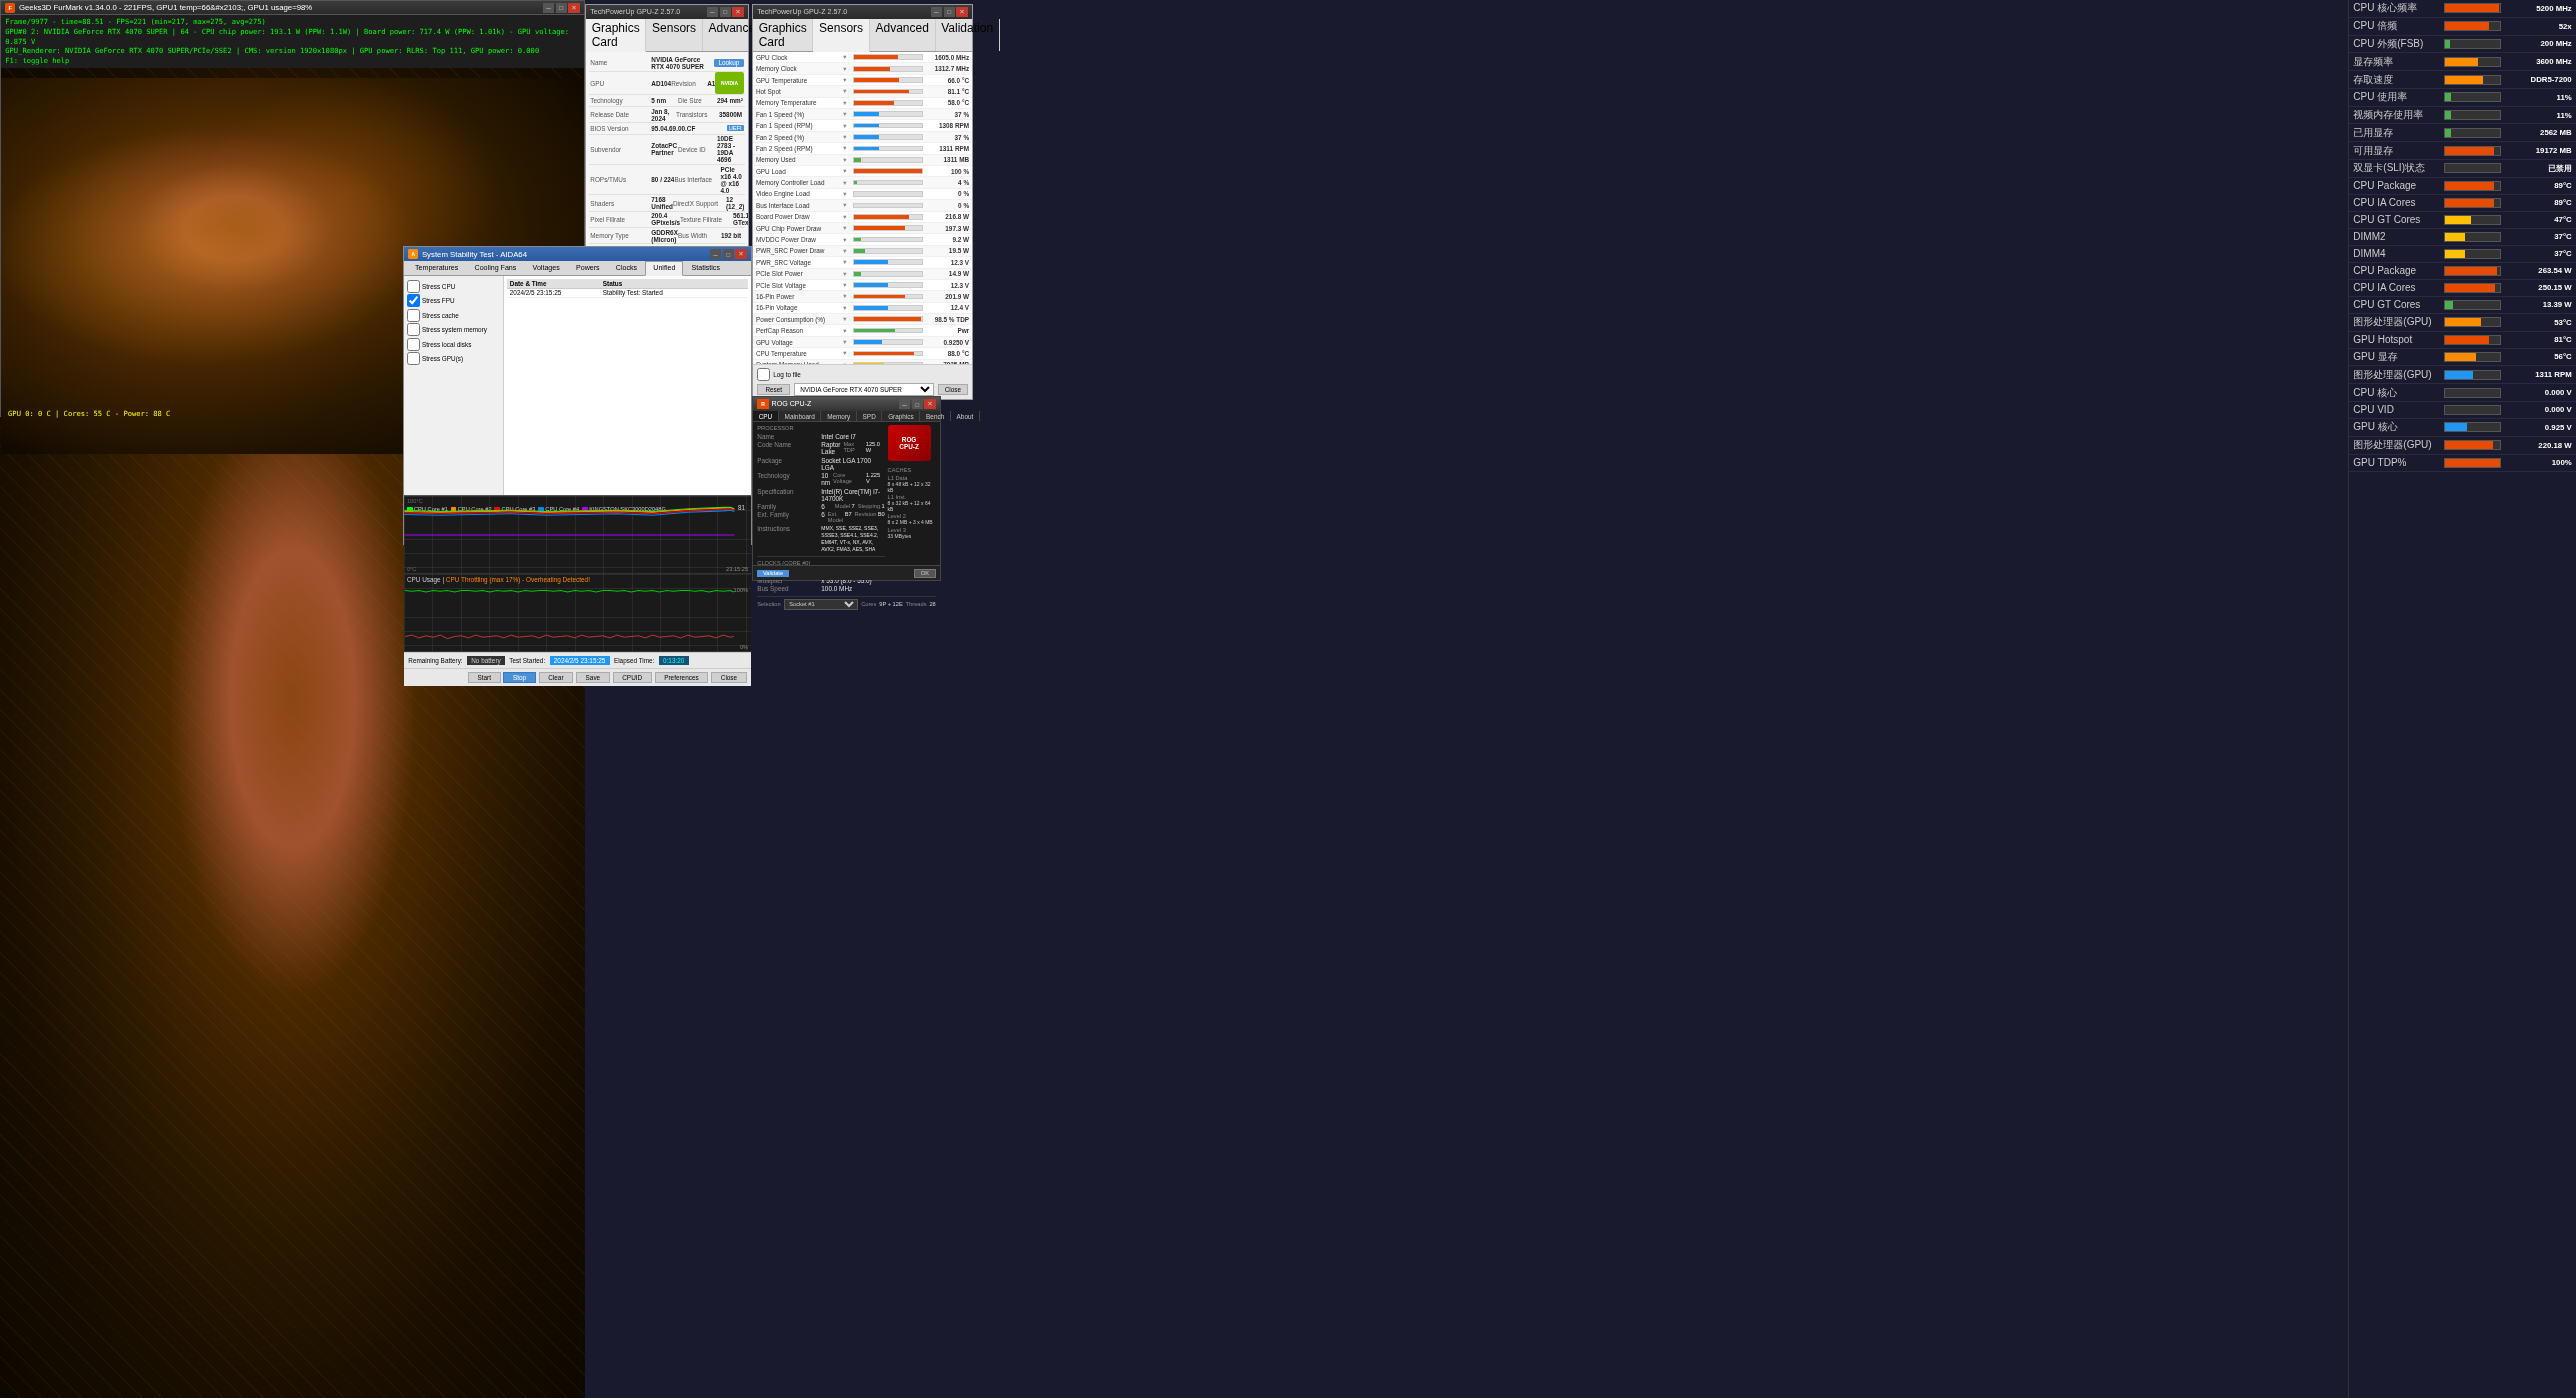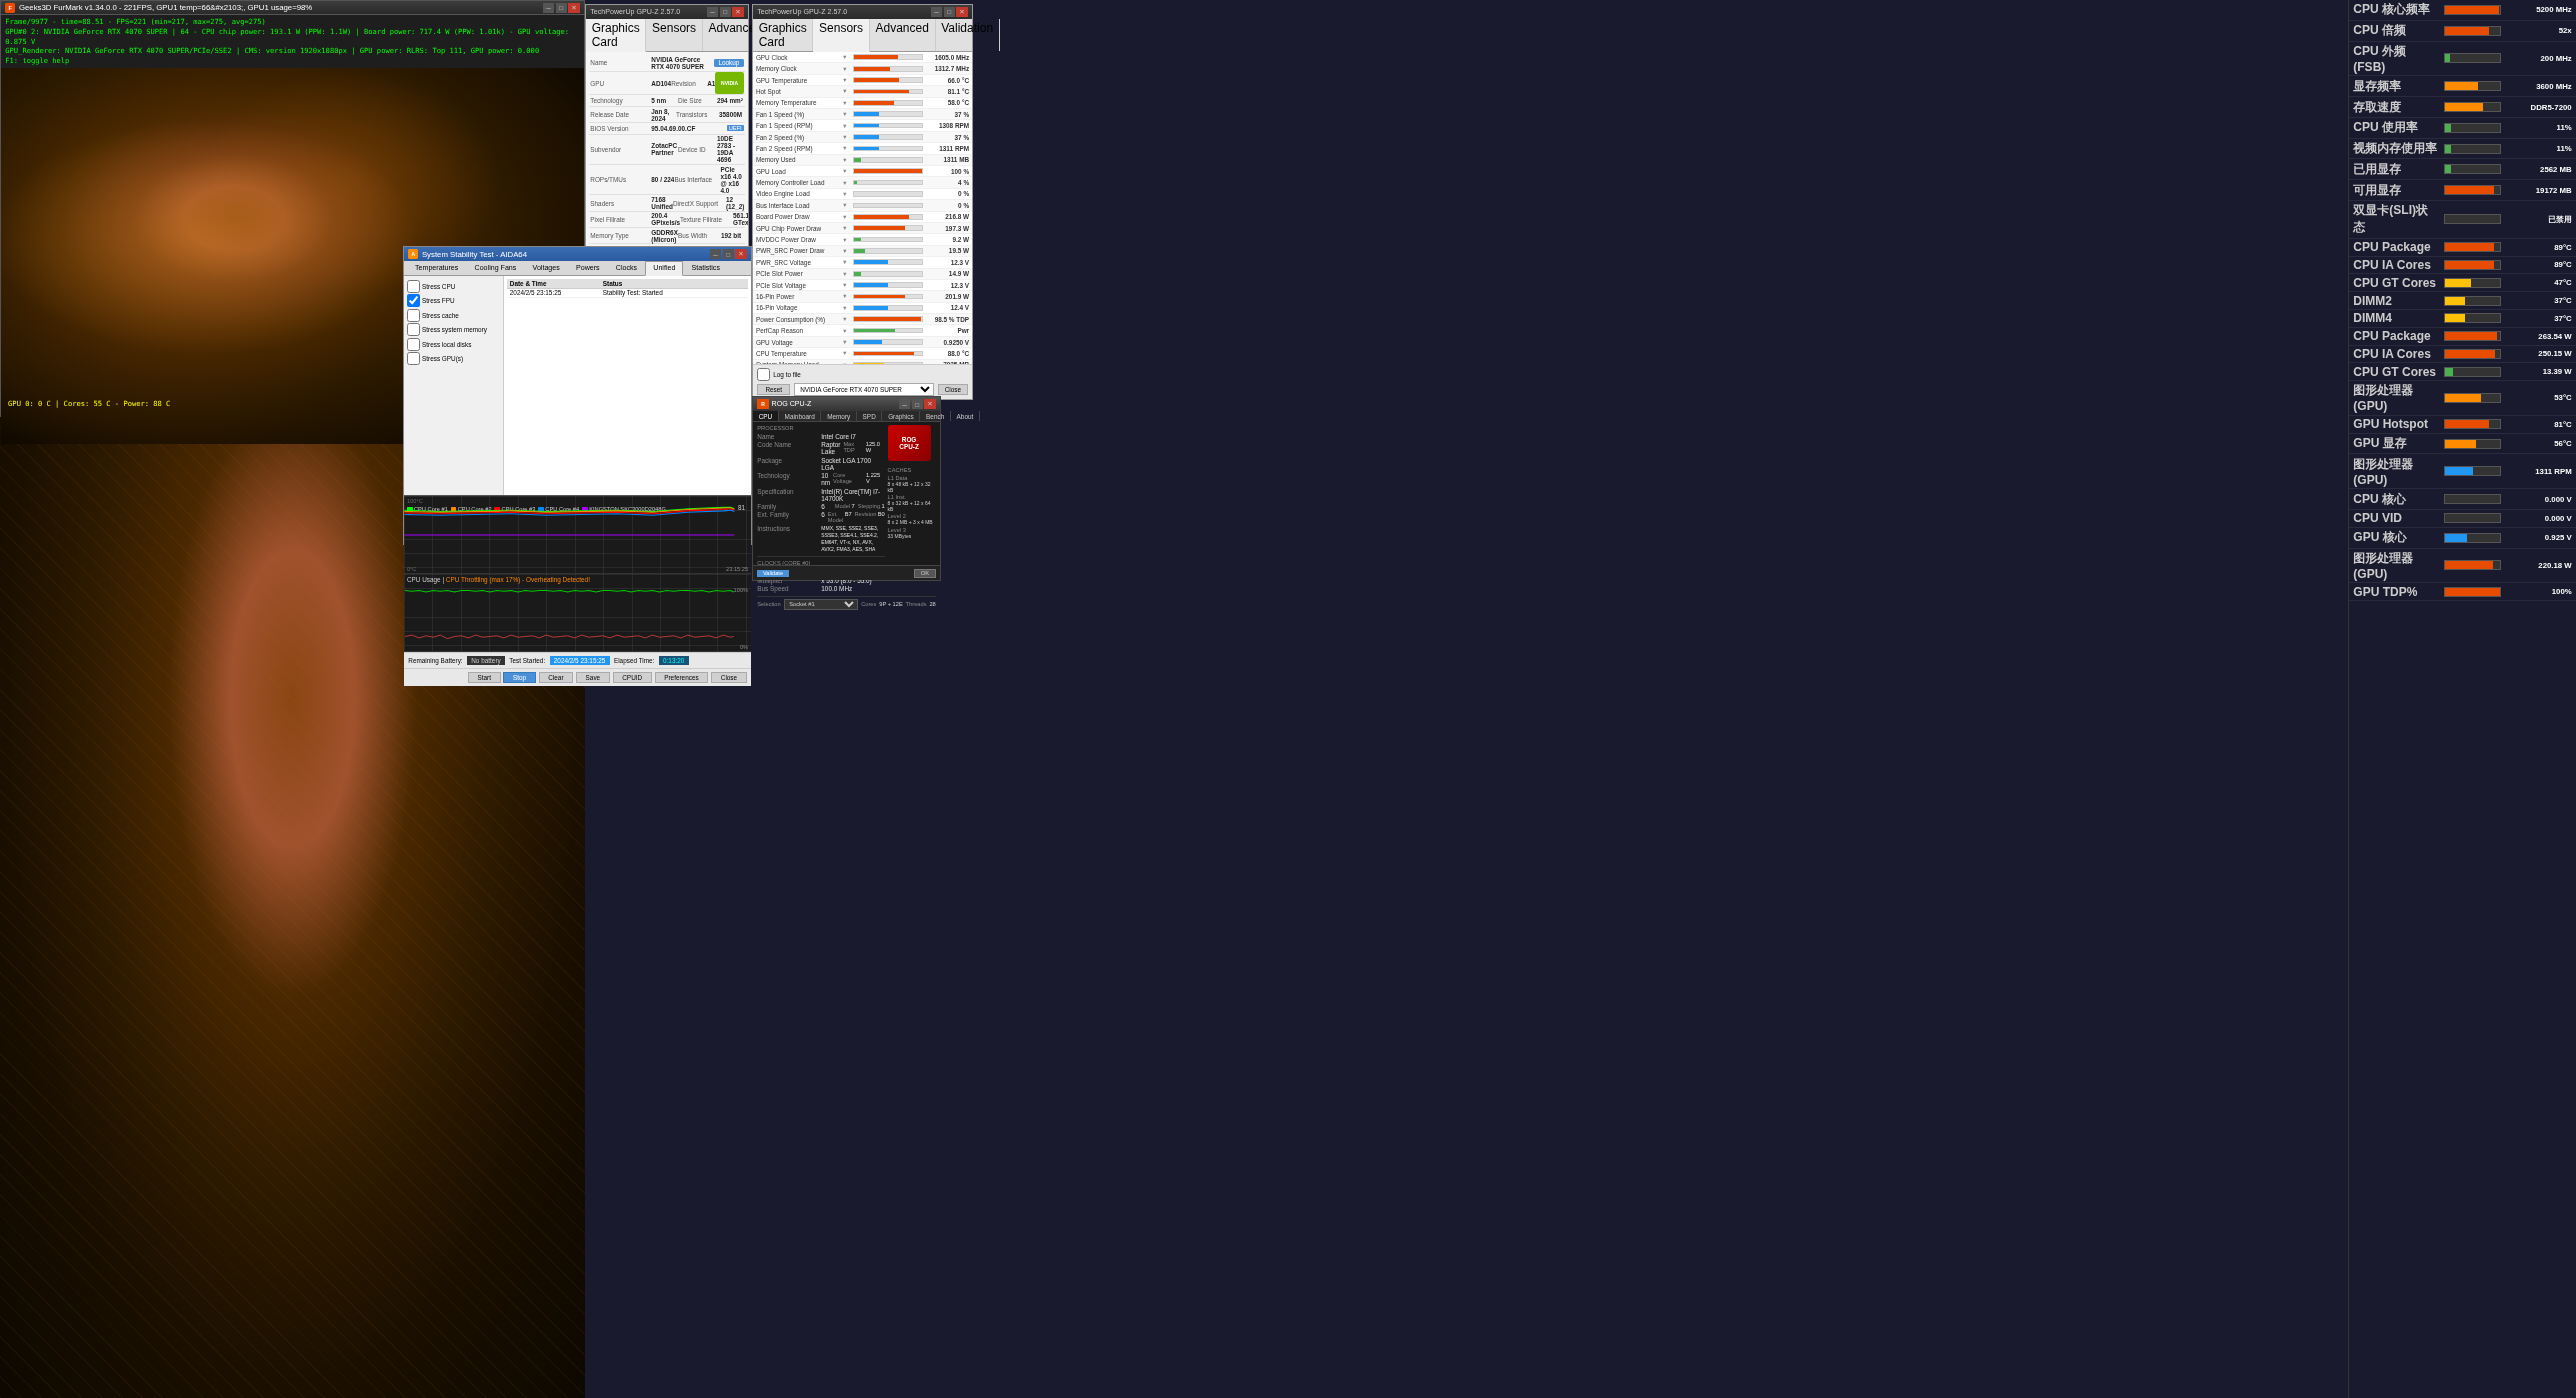--- a/index.html
+++ b/index.html
@@ -86,20 +86,21 @@
       font-family: monospace;
       line-height: 1.4;
     }
     .furmark-info-bar .line { display: block; }
     .furmark-viewport {
       background: radial-gradient(ellipse at 40% 40%, #8B4513 0%, #A0522D 10%, #6B3410 20%, #4a2800 35%, #2d1a00 55%, #1a0f00 75%, #000 100%);
       flex: 1;
       height: calc(100% - 39px);
       position: relative;
       overflow: hidden;
+      margin-top: 10px;
     }
     .furmark-viewport::after {
       content: '';
       position: absolute;
       top: 0; left: 0; right: 0; bottom: 0;
       background:
         radial-gradient(ellipse at 35% 45%, rgba(200,120,30,0.6) 0%, transparent 40%),
         radial-gradient(ellipse at 60% 30%, rgba(150,80,10,0.4) 0%, transparent 30%),
         radial-gradient(ellipse at 25% 70%, rgba(100,50,5,0.3) 0%, transparent 35%);
     }
@@ -482,25 +483,24 @@
       overflow: hidden;
     }
     .right-panel-item {
       display: flex;
       align-items: center;
       padding: 1.4px 4.3px;
       border-bottom: 0.7px solid #2a2a3e;
       min-height: 17px;
     }
     .rp-label {
-      font-size: 12px;
+      font-size: 10px;
       color: #ccc;
       flex: 1;
       padding-right: 2.9px;
-      font-weight: bold;
     }
     .rp-value {
       font-size: 7.8px;
       color: #fff;
       font-weight: bold;
       min-width: 71px;
       text-align: right;
     }
     .rp-bar-wrap {
       width: 57px;

